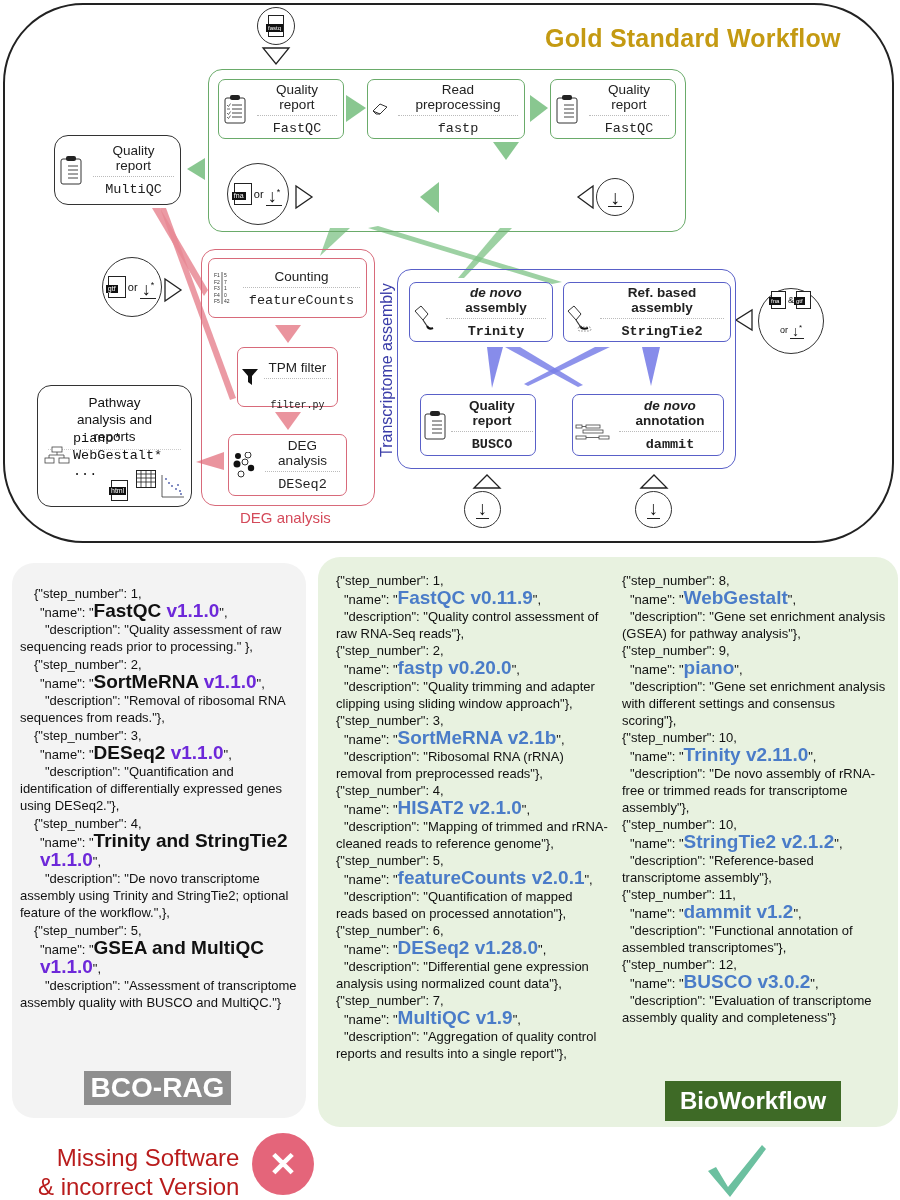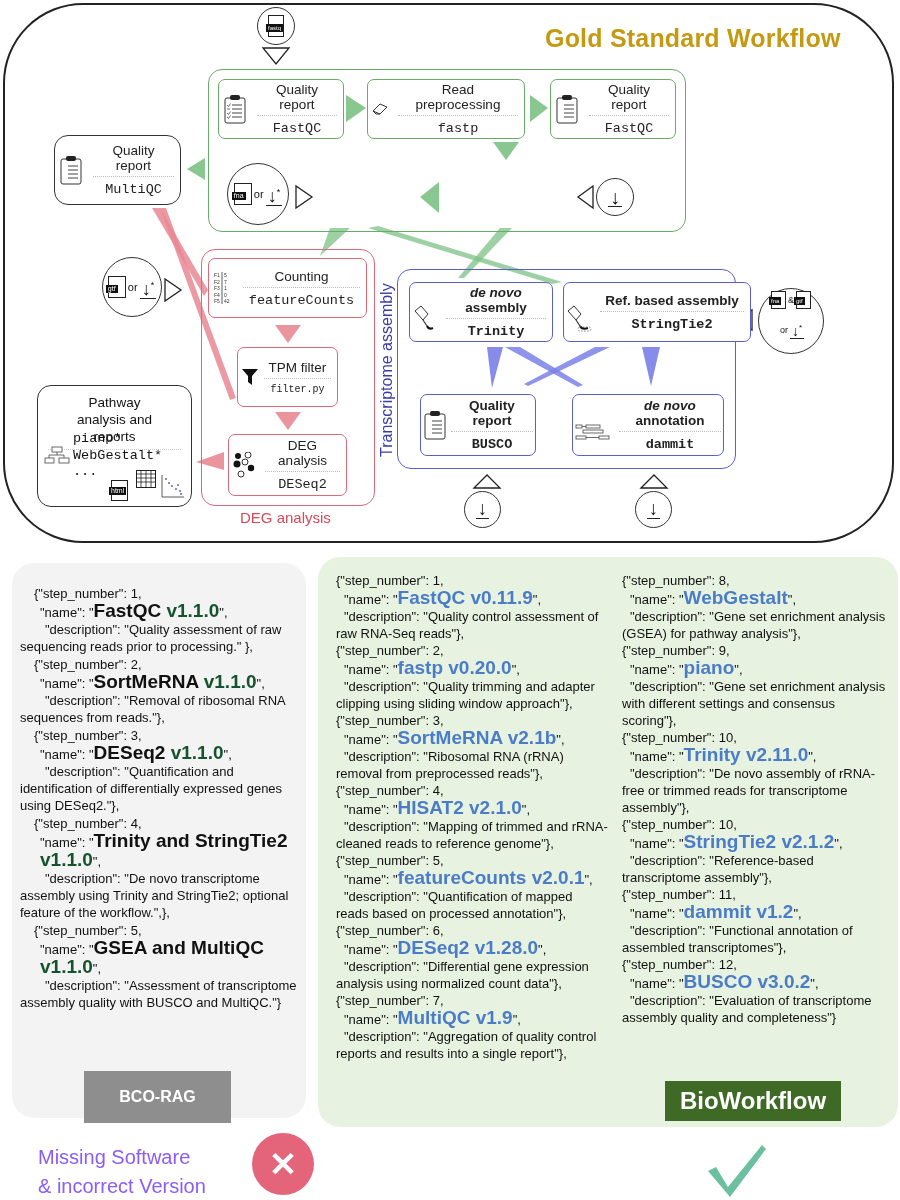--- a/index.html
+++ b/index.html
@@ -42,28 +42,28 @@
   .fileic .band { position: absolute; left: -3px; top: 8px; background: #111; color: #fff; font-size: 7px;
     font-family: "Liberation Sans", sans-serif; padding: 0 2px; line-height: 8px; }
   .dlic { font-size: 18px; line-height: 18px; border-bottom: 1.5px solid #222; padding: 0 2px; }
 
   
   .panel { position: absolute; border-radius: 22px; }
   #panel-left { left: 12px; top: 563px; width: 294px; height: 555px; background: #f3f3f3; }
   #panel-right { left: 318px; top: 557px; width: 580px; height: 570px; background: #e8f2e0; }
   .step { font-size: 13px; line-height: 17px; color: #111; }
   .step .nm-red-wrap .sw { font-size: 19px; font-weight: bold; color: #111; }
-  .step .ver-red { font-size: 19px; font-weight: bold; color: #14532d; margin-top: 27px; }
+  .step .ver-red { font-size: 19px; font-weight: bold; color: #6d28d9; margin-top: 27px; }
   .step .nm-blue { font-size: 19px; font-weight: bold; color: #4a7cc8; }
   .col { position: absolute; }
   .badge { position: absolute; color: #fff; font-weight: bold; display: flex; align-items: center; justify-content: center; }
-  #badge-bco { left: 84px; top: 1071px; width: 147px; height: 52px; background: #8e8e8e; font-size: 16px; }
+  #badge-bco { left: 84px; top: 1071px; width: 147px; height: 34px; background: #8e8e8e; font-size: 28px; }
   #badge-bio { left: 665px; top: 1081px; width: 176px; height: 40px; background: #3e6a26; font-size: 24px; }
 
-  .verdict { position: absolute; font-size: 20px; line-height: 29px; color: #8b5cf6; font-family: "Liberation Sans Narrow", "Liberation Sans", sans-serif; }
+  .verdict { position: absolute; font-size: 24px; line-height: 29px; color: #b91c1c; font-family: "Liberation Sans Narrow", "Liberation Sans", sans-serif; text-align: right; }
   .x-badge { position: absolute; left: 252px; top: 1133px; width: 62px; height: 62px; border-radius: 50%;
     background: #e4657a; display: flex; align-items: center; justify-content: center; color: #fff;
     font-size: 34px; font-weight: bold; }
   .check { position: absolute; left: 706px; top: 1143px; }
 </style>
 </head>
 <body>
 
 <div id="diagram">
   <div class="frame"></div>
@@ -233,21 +233,21 @@
       </div>
   </div>
 
   <div class="node n-red" style="left:237px;top:347px;width:101px;height:60px;">
     <span class="ic" style="width:24px;">
       <svg width="16" height="18" viewBox="0 0 16 18">
           <path d="M0 1 H16 L10 8 V17 L6 14 V8 Z" fill="#111"></path>
         </svg>
     </span>
     <div class="txt" style="padding-right:4px;">
-        <div class="t1" style="margin:0 2px;">TPM filter</div>
+        <div class="t1" style="margin:16px 2px;">TPM filter</div>
         <div class="t2" style="font-size:10px;">filter.py</div>
       </div>
   </div>
 
   <div class="node n-red" style="left:228px;top:434px;width:119px;height:62px;">
     <span class="ic" style="width:30px;">
       <svg width="22" height="26" viewBox="0 0 22 26">
           <circle cx="5" cy="4" r="3" fill="#111"></circle>
           <circle cx="15" cy="3" r="3" fill="#fff" stroke="#333"></circle>
           <circle cx="4" cy="12" r="3.5" fill="#111"></circle>
@@ -321,21 +321,21 @@
           <path d="M10 15 L14 21" stroke="#333" stroke-width="1.2"></path>
           <path d="M14 21 Q16 25 20 23" fill="none" stroke="#111" stroke-width="2"></path>
         </svg>
     </span>
     <div class="txt">
         <div class="t1"><span class="it">de novo</span><span> assembly</span></div>
         <div class="t2">Trinity</div>
       </div>
   </div>
 
-  <div class="node n-blue" style="left:563px;top:282px;width:188px;height:60px;">
+  <div class="node n-blue" style="left:563px;top:282px;width:168px;height:60px;">
     <span class="ic" style="width:30px;margin-top:14px;">
       <svg width="26" height="28" viewBox="0 0 26 28">
           <path d="M2 6 L8 1 L15 9 L10 15 Z" fill="#fff" stroke="#333"></path>
           <path d="M10 15 L14 21" stroke="#333" stroke-width="1.2"></path>
           <path d="M14 21 Q16 25 22 23" fill="none" stroke="#111" stroke-width="2"></path>
           <rect x="12" y="22" width="13" height="4" rx="2" fill="none" stroke="#666" stroke-dasharray="1.5 1.5" stroke-width="0.8"></rect>
         </svg>
     </span>
     <div class="txt">
         <div class="t1">Ref. based assembly</div>

